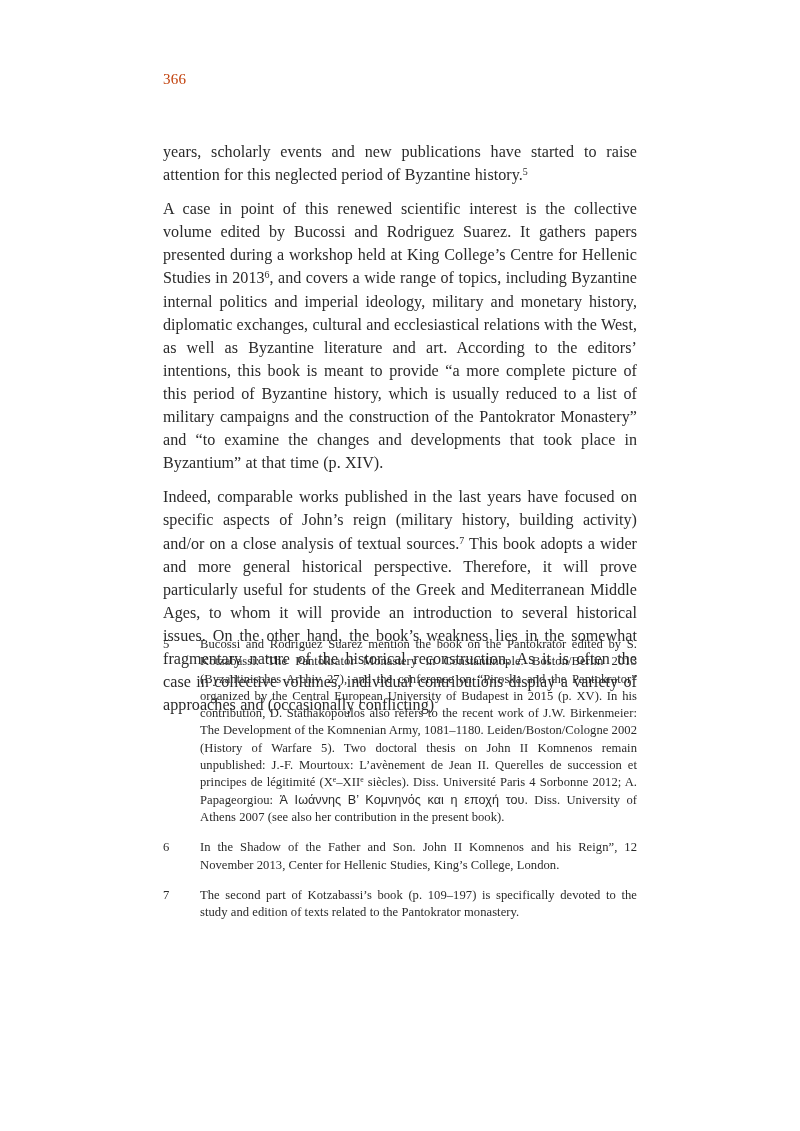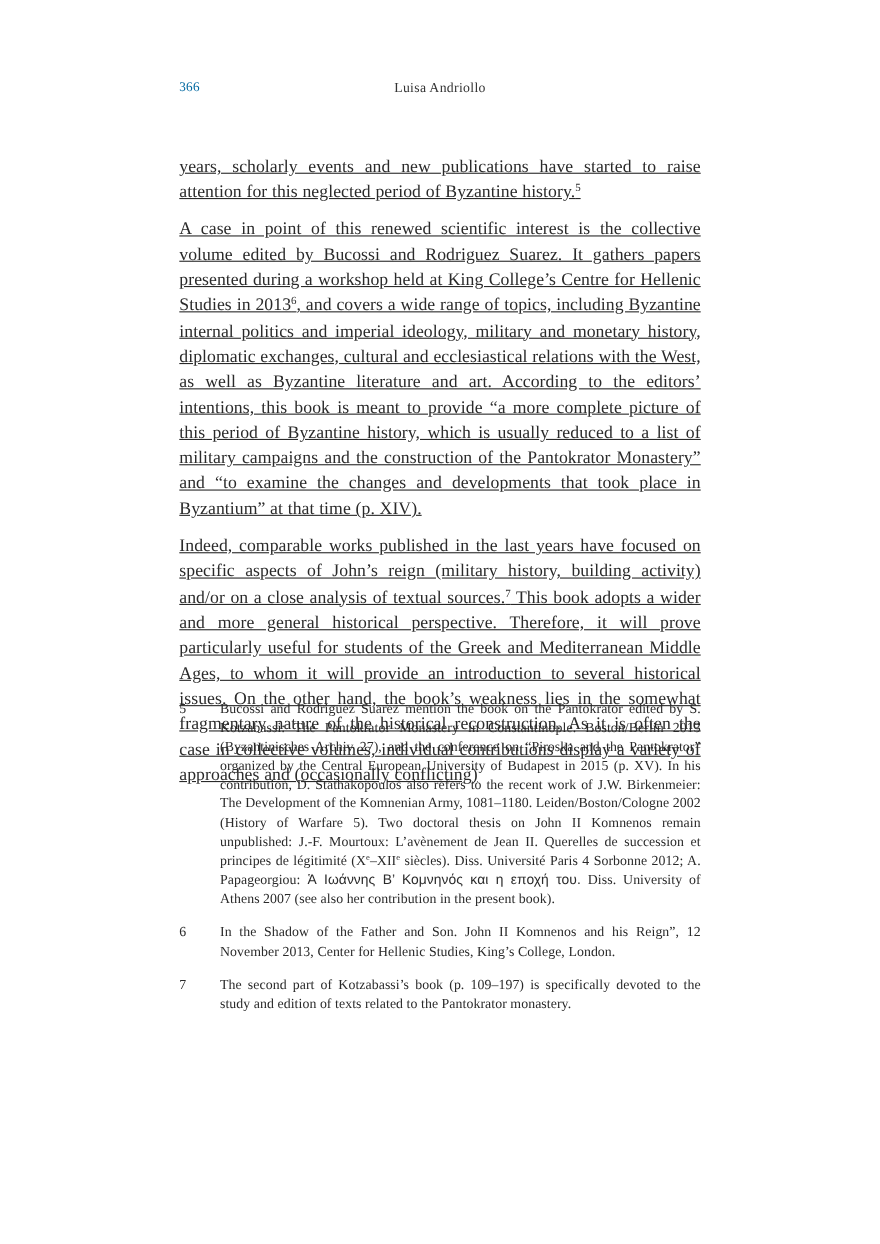--- a/index.html
+++ b/index.html
@@ -30,23 +30,23 @@
     left: 163px;
     top: 70px;
     width: 474px;
     height: 20px;
   }
 
   .folio {
     position: absolute;
     left: 0;
     top: 0;
-    font-size: 12px;
+    font-size: 15px;
     line-height: 18px;
-    color: #0369a1;
+    color: #c2410c;
     letter-spacing: 0.2px;
   }
 
   .running-title {
     position: absolute;
     left: 0;
     right: 0;
     top: 1px;
     text-align: center;
     font-size: 12.5px;
@@ -65,21 +65,20 @@
 
   .body-para {
     margin: 0 0 11px 0;
     font-size: 16.1px;
     line-height: 23.1px;
     text-align: justify;
     text-justify: inter-word;
     hyphens: none;
     letter-spacing: 0.05px;
     word-spacing: 0.2px;
-    text-decoration: underline;
   }
 
   .body-para:last-child {
     margin-bottom: 16px;
   }
 
   sup {
     font-size: 0.62em;
     line-height: 0;
     vertical-align: 0.52em;
@@ -128,21 +127,20 @@
     font-family: Liberation Sans, sans-serif;
   }
 </style>
 </head>
 <body>
 
 <div class="page">
 
   <div class="running-head">
     <span class="folio">366</span>
-    <span class="running-title">Luisa Andriollo</span>
   </div>
 
   <div class="body-block" id="body-block">
       <p class="body-para"><span>years, scholarly events and new publications have started to raise attention for this neglected period of Byzantine history.</span><sup>5</sup></p>
       <p class="body-para"><span>A case in point of this renewed scientific interest is the collective volume edited by Bucossi and Rodriguez Suarez. It gathers papers presented during a workshop held at King College’s Centre for Hellenic Studies in 2013</span><sup>6</sup><span>, and covers a wide range of topics, including Byzantine internal politics and imperial ideology, military and monetary history, diplomatic exchanges, cultural and ecclesiastical relations with the West, as well as Byzantine literature and art. According to the editors’ intentions, this book is meant to provide “a more complete picture of this period of Byzantine history, which is usually reduced to a list of military campaigns and the construction of the Pantokrator Monastery” and “to examine the changes and developments that took place in Byzantium” at that time (p. XIV).</span></p>
       <p class="body-para"><span>Indeed, comparable works published in the last years have focused on specific aspects of John’s reign (military history, building activity) and/or on a close analysis of textual sources.</span><sup>7</sup><span> This book adopts a wider and more general historical perspective. Therefore, it will prove particularly useful for students of the Greek and Mediterranean Middle Ages, to whom it will provide an introduction to several historical issues. On the other hand, the book’s weakness lies in the somewhat fragmentary nature of the historical reconstruction. As it is often the case in collective volumes, individual contributions display a variety of approaches and (occasionally conflicting)</span></p>
     </div>
 
   <div class="footnotes" id="footnotes-block">
       <div class="footnote">

